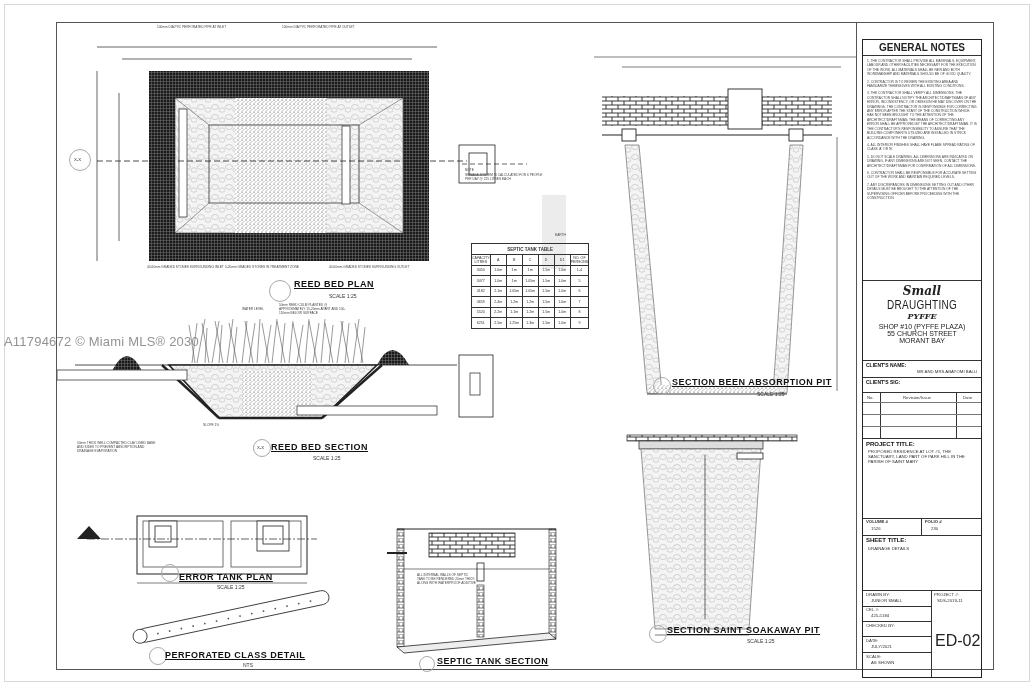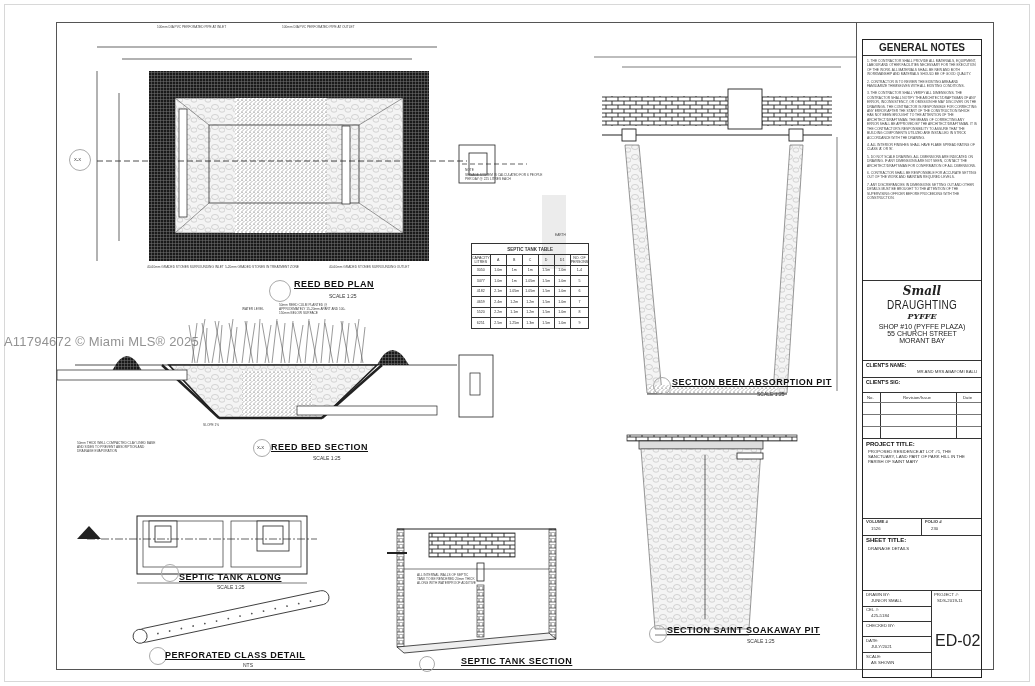--- a/index.html
+++ b/index.html
@@ -254,29 +254,29 @@
   <div class="abs tiny" style="left:222px;top:280px;width:70px;white-space:normal;">50mm REED CULM PLANTED @ APPROXIMATELY 15-20mm APART AND 100-150mm BELOW SURFACE</div>
   <div class="abs tiny" style="left:20px;top:418px;width:80px;white-space:normal;">50mm THICK WELL COMPACTED CLAY LINED BASE AND SIDES TO PREVENT ABSORPTION AND DRAINAGE EVAPORATION</div>
   <div class="abs tiny" style="left:146px;top:400px;">SLOPE 1%</div>
 
   <div class="circle" style="left:596px;top:354px;width:16px;height:16px;"></div>
   <div class="abs lbl" style="left:615px;top:354px;">SECTION BEEN ABSORPTION PIT</div>
   <div class="abs scale" style="left:700px;top:368px;">SCALE 1:25</div>
   <div class="abs tiny" style="left:498px;top:210px;">EARTH</div>
 
   <div class="circle" style="left:104px;top:541px;width:16px;height:16px;"></div>
-  <div class="abs lbl" style="left:122px;top:549px;">SEPTIC TANK ALONG</div>
+  <div class="abs lbl" style="left:122px;top:549px;">ERROR TANK PLAN</div>
   <div class="abs scale" style="left:160px;top:561px;">SCALE 1:25</div>
 
   <div class="circle" style="left:92px;top:624px;width:16px;height:16px;"></div>
   <div class="abs lbl" style="left:108px;top:627px;">PERFORATED CLASS DETAIL</div>
   <div class="abs scale" style="left:186px;top:639px;">NTS</div>
 
   <div class="circle" style="left:362px;top:633px;width:14px;height:14px;"></div>
-  <div class="abs lbl" style="left:404px;top:633px;">SEPTIC TANK SECTION</div>
+  <div class="abs lbl" style="left:380px;top:633px;">SEPTIC TANK SECTION</div>
 
   <div class="abs tiny" style="left:360px;top:550px;width:60px;white-space:normal;">ALL INTERNAL WALLS OF SEPTIC TANK TO BE RENDERED 20mm THICK ALONG WITH WATERPROOF ADDITIVE</div>
 
   <div class="circle" style="left:592px;top:602px;width:16px;height:16px;"></div>
   <div class="abs lbl" style="left:610px;top:602px;">SECTION SAINT SOAKAWAY PIT</div>
   <div class="abs scale" style="left:690px;top:615px;">SCALE 1:25</div>
 </div>
 
 <div class="tb"></div>
 <div class="tbi">
@@ -339,13 +339,13 @@
   <div class="abs sm" style="left:3px;top:583px;">CHECKED BY:</div>
   <div class="abs" style="left:0;top:596px;width:68px;border-top:1px solid #333;"></div>
   <div class="abs sm" style="left:3px;top:598px;">DATE:</div>
   <div class="abs sm" style="left:8px;top:604px;">JULY/2021</div>
   <div class="abs" style="left:0;top:612px;width:68px;border-top:1px solid #333;"></div>
   <div class="abs sm" style="left:3px;top:614px;">SCALE:</div>
   <div class="abs sm" style="left:8px;top:620px;">AS SHOWN</div>
   <div class="abs" style="left:72px;top:592px;font-size:16px;">ED-02</div>
 </div>
 
-<div class="watermark">A11794672 © Miami MLS® 2025</div>
+<div class="watermark">A11794672 © Miami MLS® 2030</div>
 
 </body></html>

